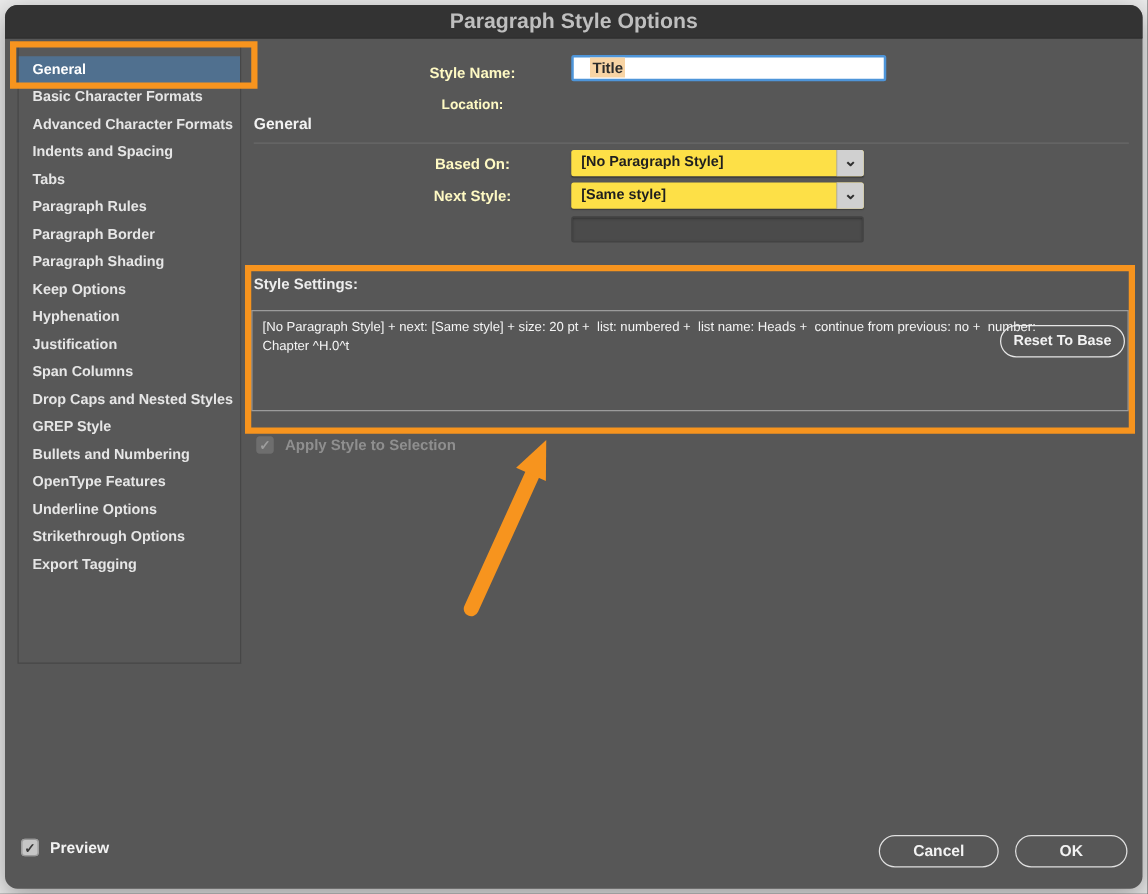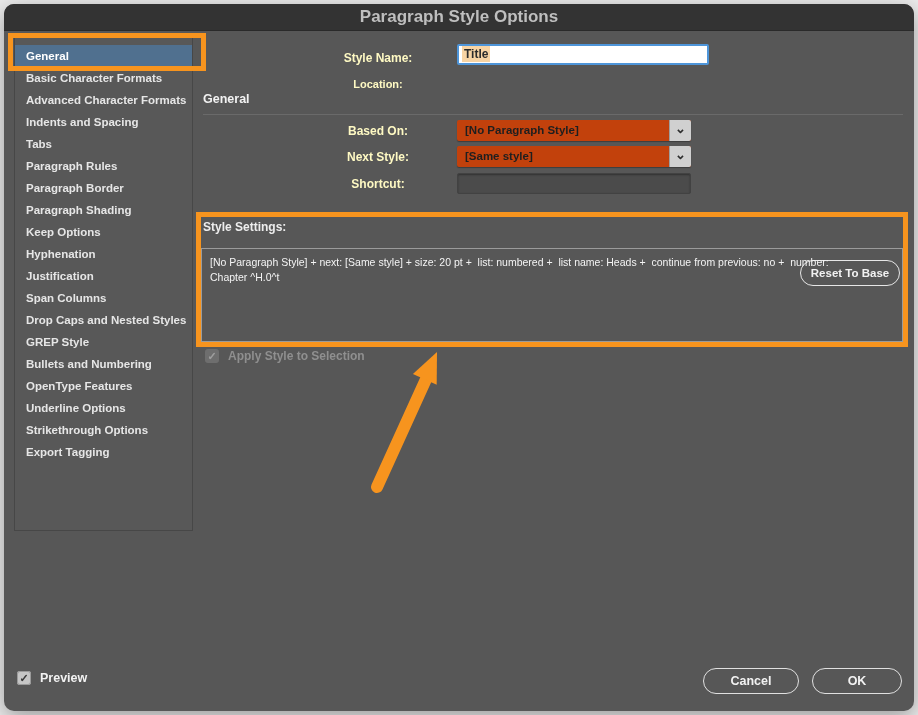--- a/index.html
+++ b/index.html
@@ -40,37 +40,37 @@
 
   
   .rlabel {
     position:absolute; left:300px; width:148px; text-align:center;
     color:#fef9c3; font-size:12px; font-weight:bold; line-height:20px;
     white-space:nowrap;
   }
   .name-input {
     position:absolute; left:453px; top:40px; width:252px; height:21px;
     background:#ffffff; border:2px solid var(--focus,#4E95D9); border-radius:2px;
-    font-size:12px; color:#2b2b2b; line-height:17px; padding:0 3px;
+    font-size:12px; color:#2b2b2b; line-height:17px; padding:0 13px;
     font-weight:bold;
   }
   .name-input .hl { background:var(--hl,#F8D4A4); padding:1px 2px; }
 
   .heading {
     position:absolute; left:199px; top:88px;
     color:#f2f2f2; font-size:12.5px; font-weight:bold;
   }
   .divider {
     position:absolute; left:199px; top:110px; width:700px; height:1px;
     background:#6a6a6a;
   }
 
   .dropdown {
     position:absolute; left:453px; width:234px; height:21px;
-    background:#c2410c; border-radius:2px; display:flex; align-items:stretch;
+    background:#fde047; border-radius:2px; display:flex; align-items:stretch;
     box-shadow:0 1px 1px rgba(0,0,0,.3);
   }
   .dropdown .dd-value {
     flex:1; font-size:11.5px; font-weight:bold; color:#1f1f1f;
     line-height:21px; padding-left:8px; white-space:nowrap; overflow:hidden;
   }
   .dropdown .dd-btn {
     width:22px; border-left:1px solid #9e9e9e; background:#d0d0d0;
     border-radius:0 2px 2px 0; display:flex; align-items:center; justify-content:center;
     color:#2e2e2e; font-size:13px; font-weight:bold; line-height:1;
@@ -90,21 +90,21 @@
   }
   .reset-btn {
     position:absolute; left:796px; top:212px; width:100px; height:26px;
     border:1.5px solid #e6e6e6; border-radius:13px; background:transparent;
     color:#f2f2f2; font-size:11.5px; font-weight:bold;
     display:flex; align-items:center; justify-content:center; cursor:default;
     font-family:"Liberation Sans", sans-serif;
     margin-top:44px;
   }
   .settings-box {
-    position:absolute; left:197px; top:244px; width:702px; height:94px;
+    position:absolute; left:197px; top:244px; width:702px; height:81px;
     border:1px solid #9b9b9b; padding:6px 8px;
     color:#f4f4f4; font-size:10.5px; line-height:1.4;
   }
   .settings-box div { white-space:pre-wrap; }
 
   .apply-row { position:absolute; left:201px; top:345px; display:flex; align-items:center; }
   .cb {
     width:14px; height:14px; border-radius:3px; display:flex;
     align-items:center; justify-content:center; font-size:11px; font-weight:bold;
   }
@@ -188,21 +188,20 @@
     </div>
 
     <div class="rlabel" style="top:143px;">Next Style:</div>
     <div class="dropdown" style="top:142px;">
       <div class="dd-value">[Same style]</div>
       <div class="dd-btn">
         <span>⌄</span>
       </div>
     </div>
 
-    <div class="rlabel" style="top:170px;">Shortcut:</div>
     <div class="shortcut-field"></div>
 
     <div class="ss-label">Style Settings:</div>
     <div class="reset-btn">Reset To Base</div>
     <div class="settings-box">
       <div>[No Paragraph Style] + next: [Same style] + size: 20 pt +  list: numbered +  list name: Heads +  continue from previous: no +  number:</div>
       <div>Chapter ^H.0^t</div>
     </div>
 
     <div class="apply-row">

